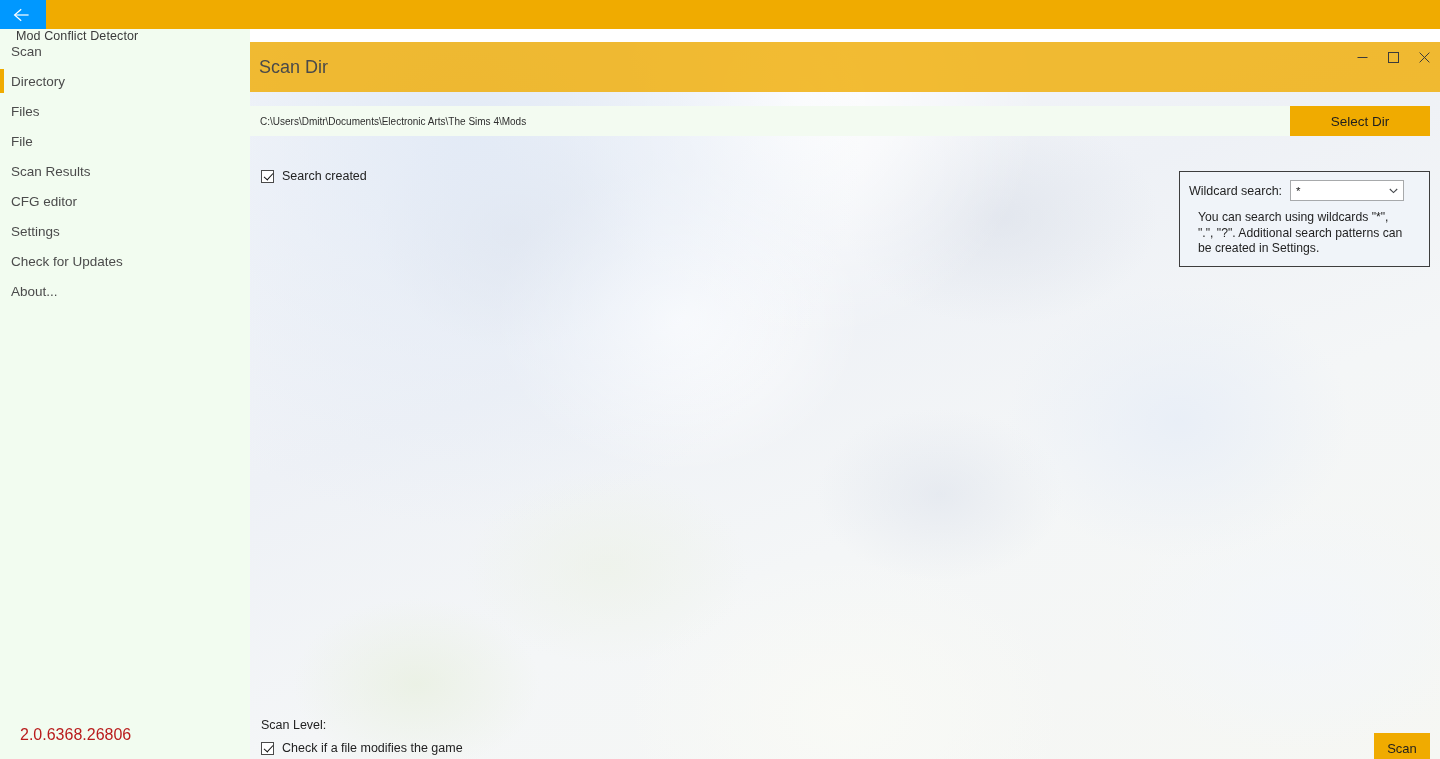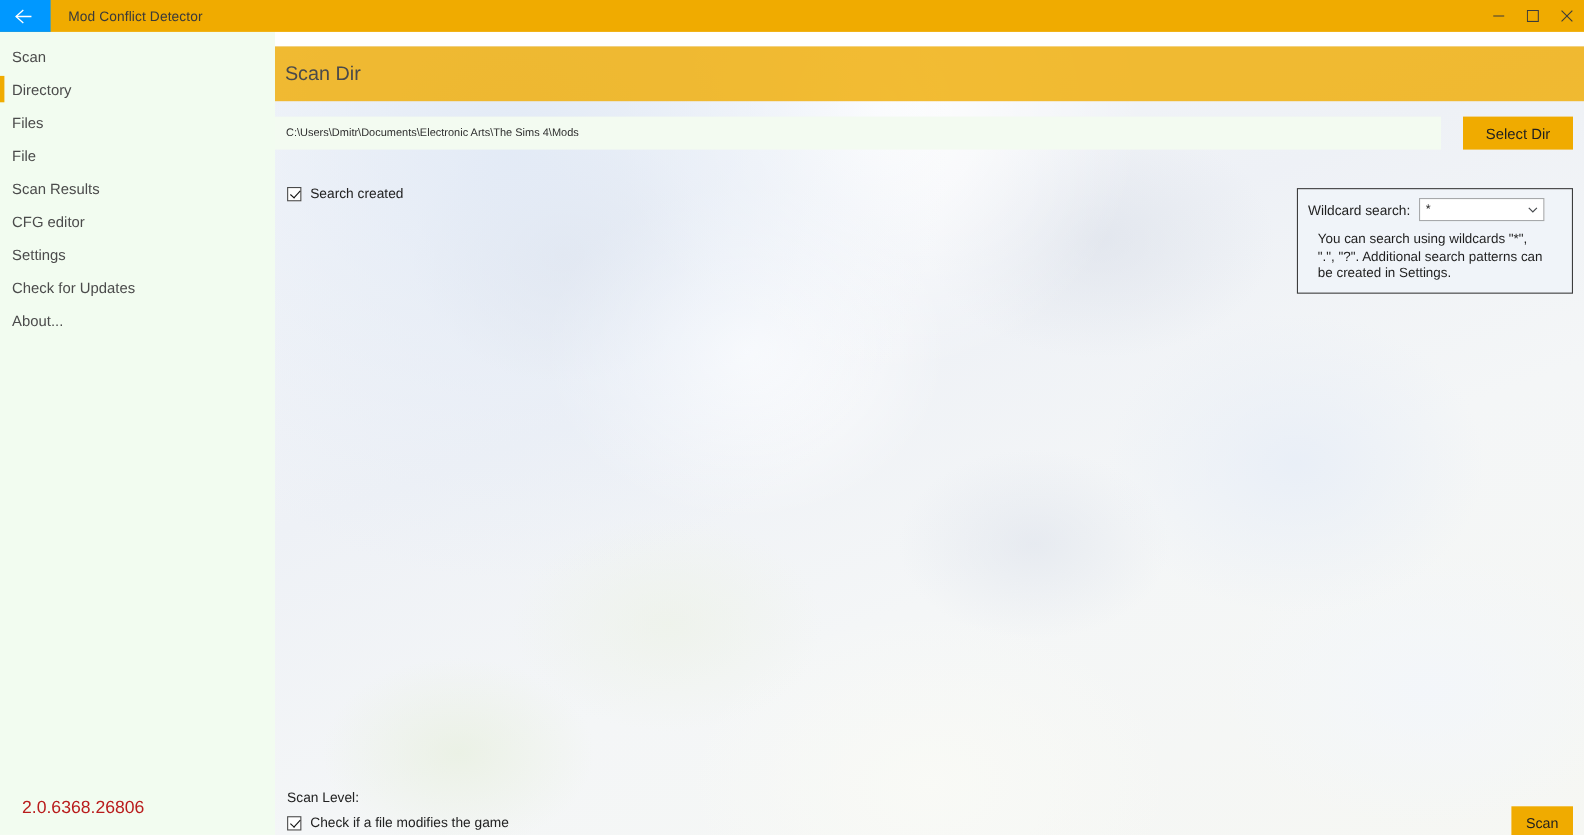--- a/index.html
+++ b/index.html
@@ -21,22 +21,22 @@
   }
 
   
   .titlebar {
     position: absolute;
     top: 0; left: 0;
     width: 1440px;
     height: 29px;
     background: #f0ab00;
     display: flex;
-    align-items: center;
     z-index: 40;
+    flex-direction: column;
   }
   .back-btn {
     width: 46px;
     height: 29px;
     background: #0098ff;
     display: flex;
     align-items: center;
     justify-content: center;
     flex: none;
     cursor: pointer;
@@ -186,21 +186,21 @@
     font-family: "Liberation Sans", sans-serif;
     font-size: 13.5px;
     cursor: pointer;
     display: flex;
     align-items: center;
     justify-content: center;
   }
   .select-dir {
     position: absolute;
     right: 10px; top: 0;
-    width: 100px;
+    width: 140px;
     height: 30px;
   }
 
   
   .cb-row {
     display: flex;
     align-items: center;
     cursor: pointer;
     font-size: 12.5px;
     color: #222;

